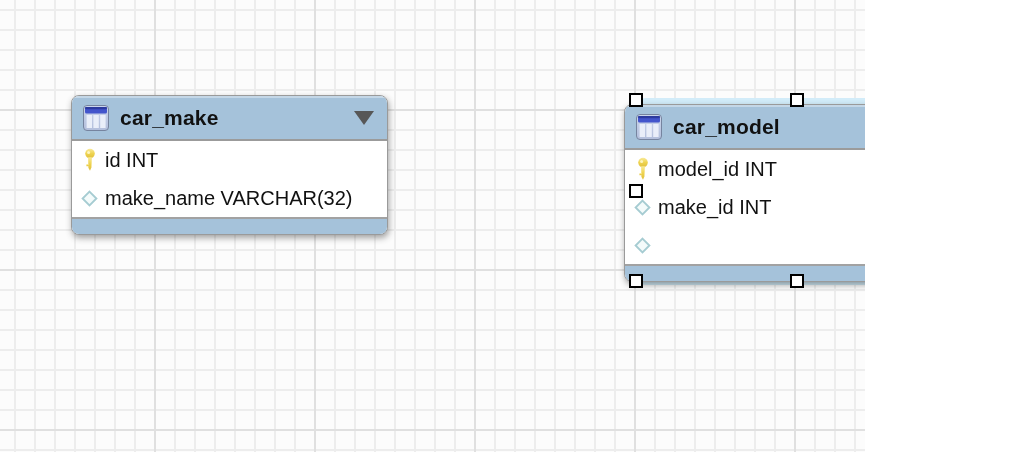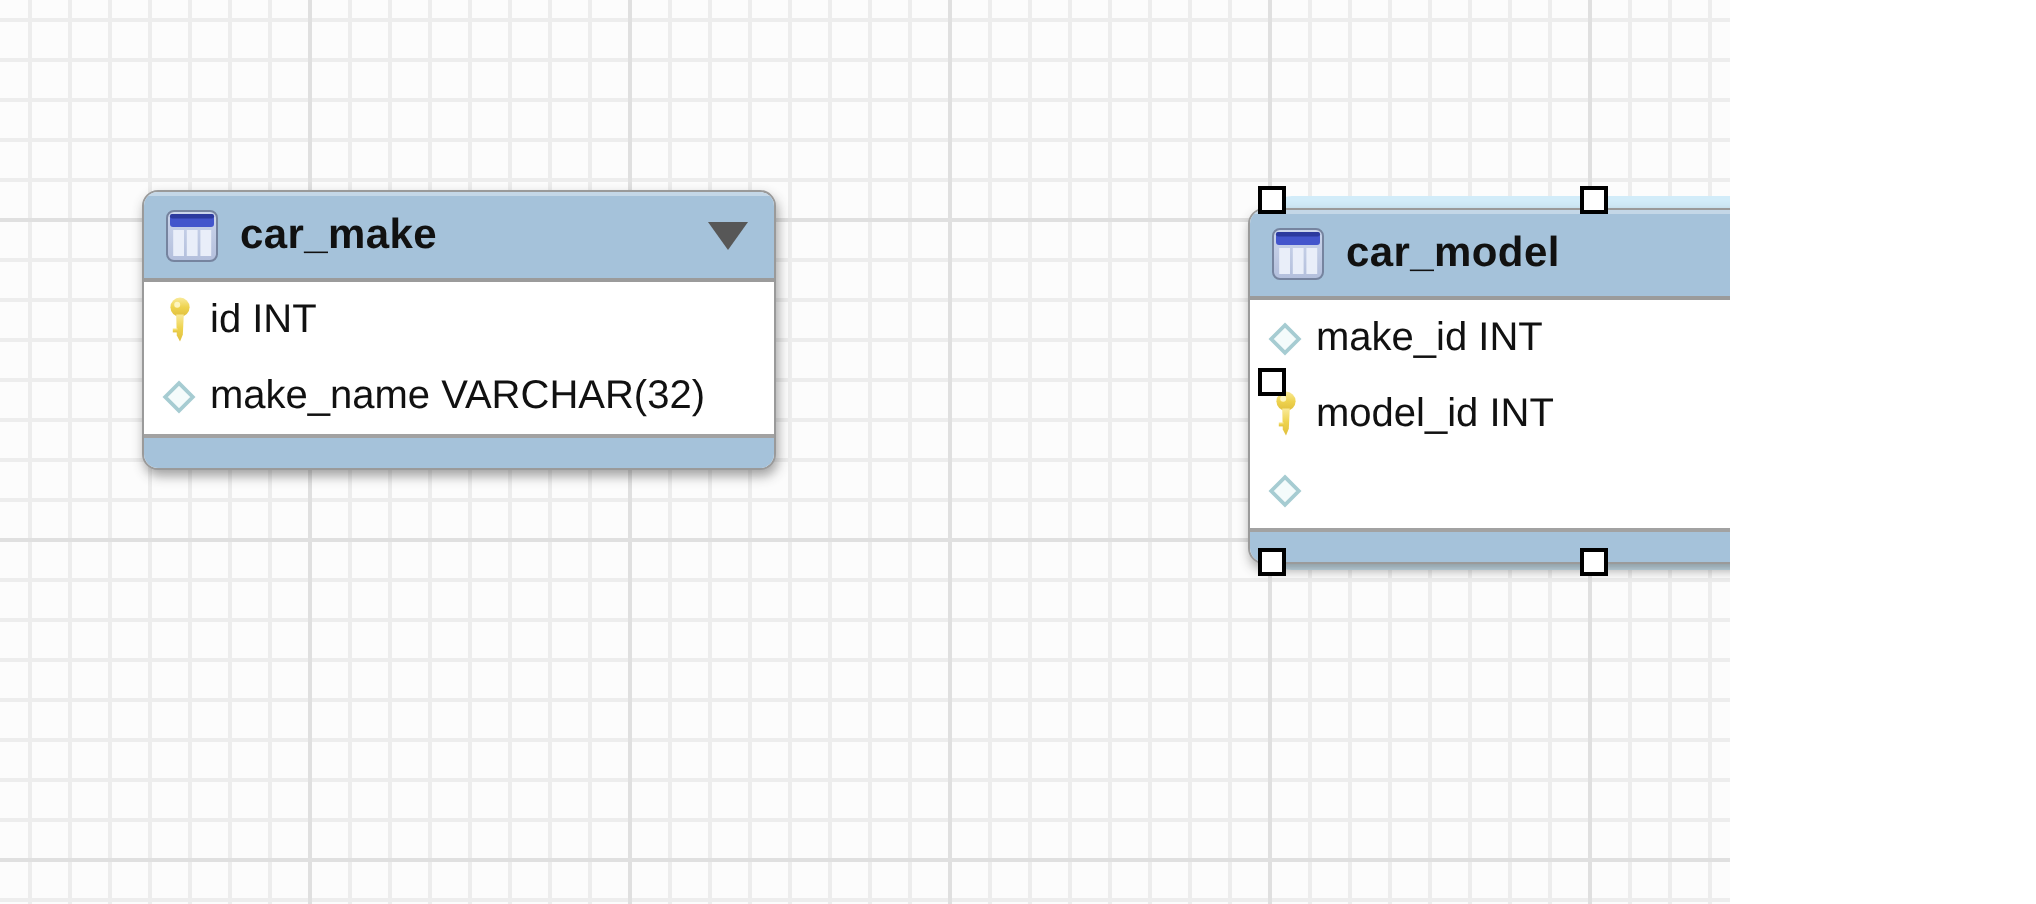--- a/index.html
+++ b/index.html
@@ -201,30 +201,30 @@
   <div class="table-figure" style="left:624px; top:104px; width:315px;">
     <div class="tf-header">
       <svg class="icon-table-svg">
           <use href="#sym-table-icon"></use>
         </svg>
       <span class="tf-title">car_model</span>
       <span class="tf-arrow"></span>
     </div>
     <div class="tf-body">
       <div class="tf-row">
+        <svg class="icon-key-svg">
+            <use href="#sym-key-icon"></use>
+          </svg>
+        <span class="row-label">model_id INT</span>
+      </div>
+      <div class="tf-row">
         <svg class="icon-diamond-svg">
             <use href="#sym-diamond-icon"></use>
           </svg>
         <span class="row-label">make_id INT</span>
-      </div>
-      <div class="tf-row">
-        <svg class="icon-key-svg">
-            <use href="#sym-key-icon"></use>
-          </svg>
-        <span class="row-label">model_id INT</span>
       </div>
       <div class="tf-row">
         <svg class="icon-diamond-svg">
             <use href="#sym-diamond-icon"></use>
           </svg>
       </div>
     </div>
     <div class="tf-footer"></div>
   </div>
 

